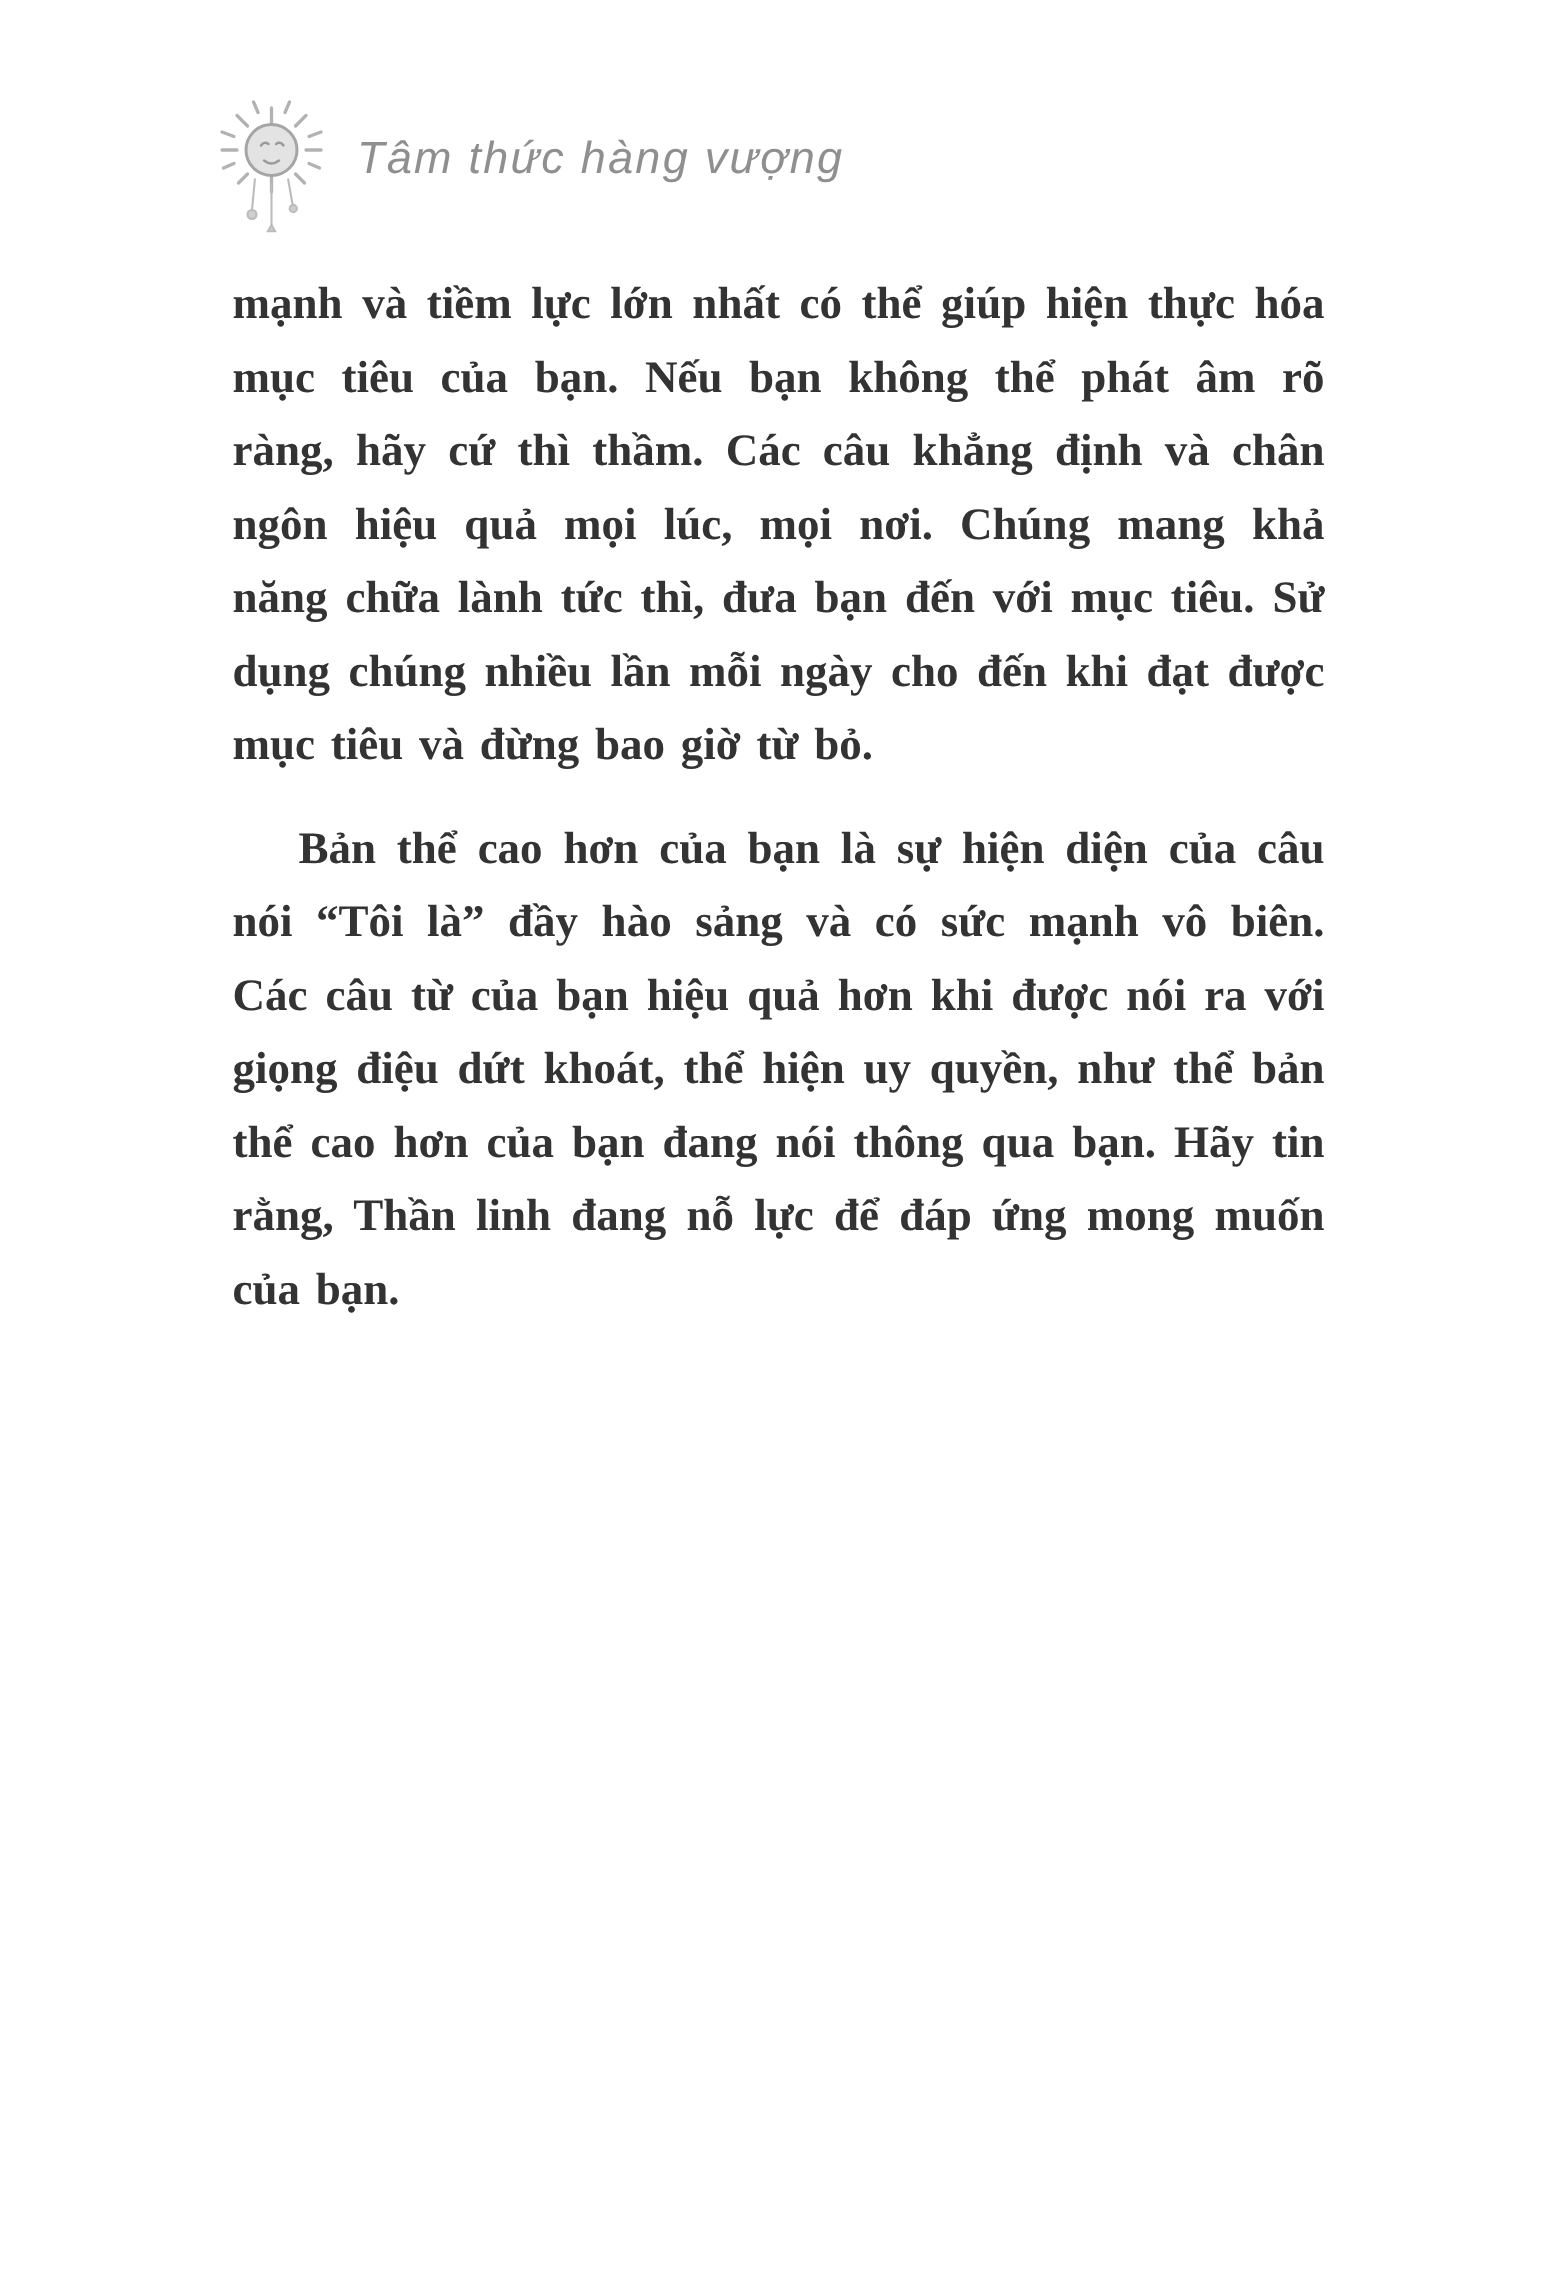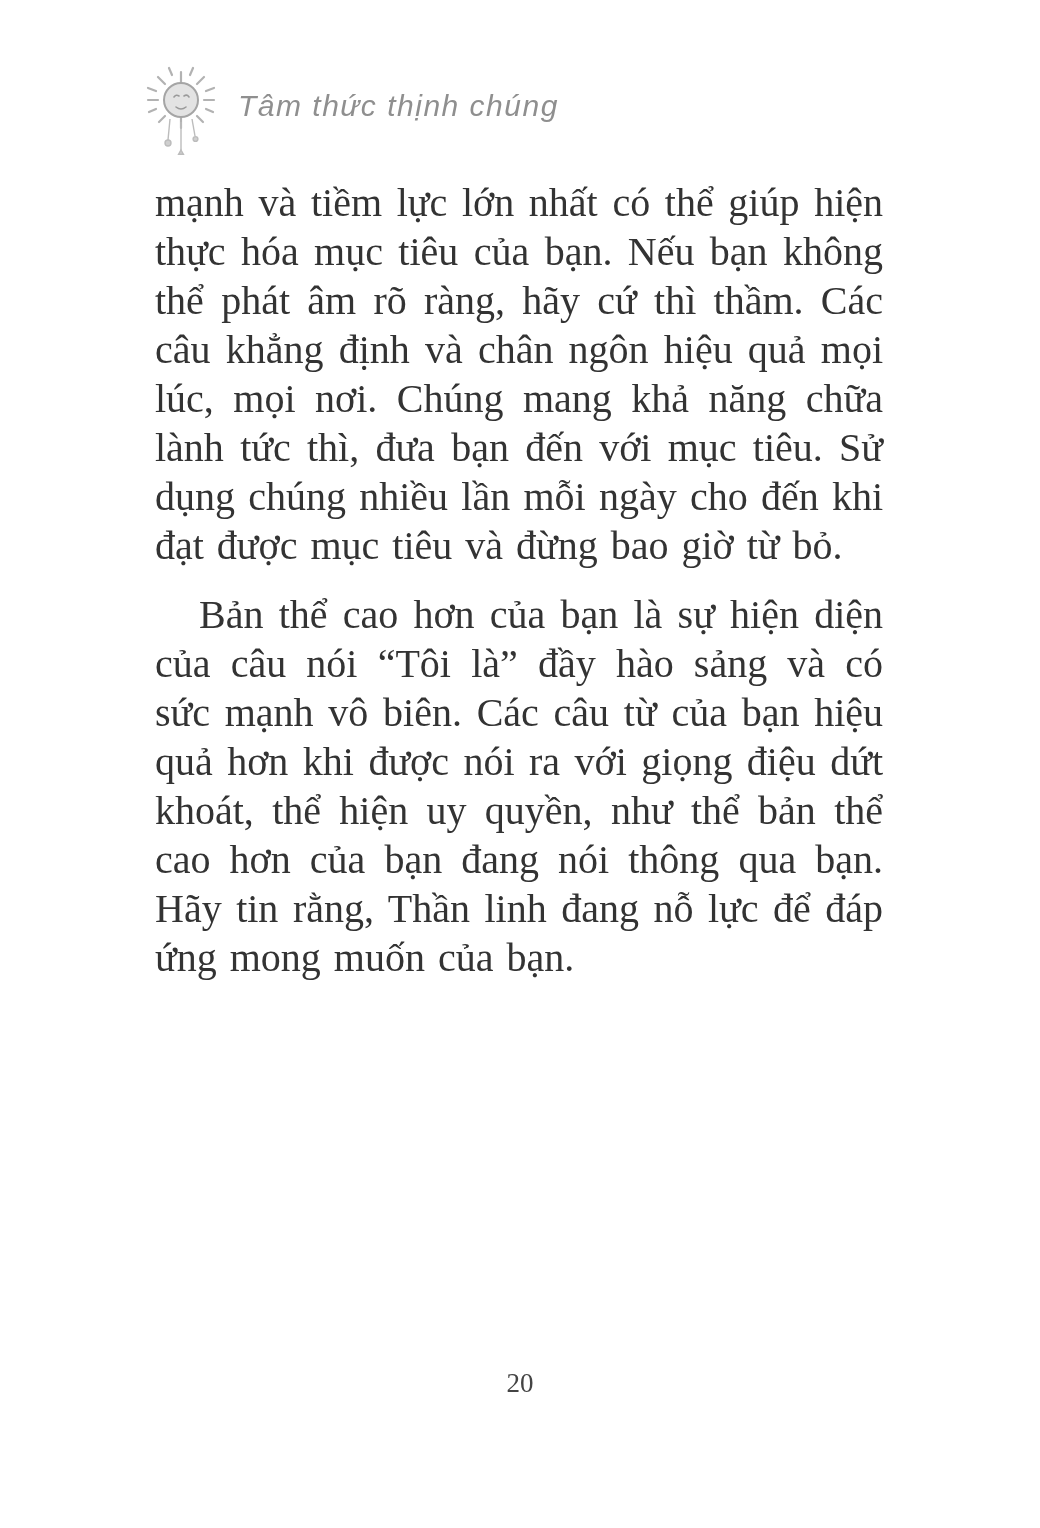--- a/index.html
+++ b/index.html
@@ -41,23 +41,24 @@
   }
 
   
   .content {
     position: absolute;
     top: 178px;
     left: 155px;
     width: 728px;
     text-align: justify;
     color: #333333;
-    font-size: 40px;
+    font-size: 30px;
     line-height: 49px;
     word-spacing: 3px;
+    font-weight: bold;
   }
   .para {
     margin: 0 0 20px 0;
   }
   .para.indent {
     text-indent: 44px;
   }
 
   
   .page-footer {
@@ -110,25 +111,22 @@
         <g stroke="#bcbcbc" stroke-width="1.4" fill="#cfcfcf">
           <line x1="32" y1="57" x2="30" y2="78"></line>
           <circle cx="30" cy="81" r="3"></circle>
           <line x1="43" y1="60" x2="43" y2="88"></line>
           <path d="M43 88 l2.4 4.2 l-4.8 0 z"></path>
           <line x1="54" y1="57" x2="57" y2="74"></line>
           <circle cx="57.5" cy="77" r="2.4"></circle>
         </g>
       </svg>
     </span>
-    <span class="header-title">Tâm thức thịnh chúng</span>
+    <span class="header-title">Tâm thức hàng vượng</span>
   </header>
 
   <main class="content">
     <p class="para">mạnh và tiềm lực lớn nhất có thể giúp hiện thực hóa mục tiêu của bạn. Nếu bạn không thể phát âm rõ ràng, hãy cứ thì thầm. Các câu khẳng định và chân ngôn hiệu quả mọi lúc, mọi nơi. Chúng mang khả năng chữa lành tức thì, đưa bạn đến với mục tiêu. Sử dụng chúng nhiều lần mỗi ngày cho đến khi đạt được mục tiêu và đừng bao giờ từ bỏ.</p>
     <p class="para indent">Bản thể cao hơn của bạn là sự hiện diện của câu nói “Tôi là” đầy hào sảng và có sức mạnh vô biên. Các câu từ của bạn hiệu quả hơn khi được nói ra với giọng điệu dứt khoát, thể hiện uy quyền, như thể bản thể cao hơn của bạn đang nói thông qua bạn. Hãy tin rằng, Thần linh đang nỗ lực để đáp ứng mong muốn của bạn.</p>
   </main>
 
-  <footer class="page-footer">
-    <span class="page-number">20</span>
-  </footer>
 
 </div>
 
 </body></html>

